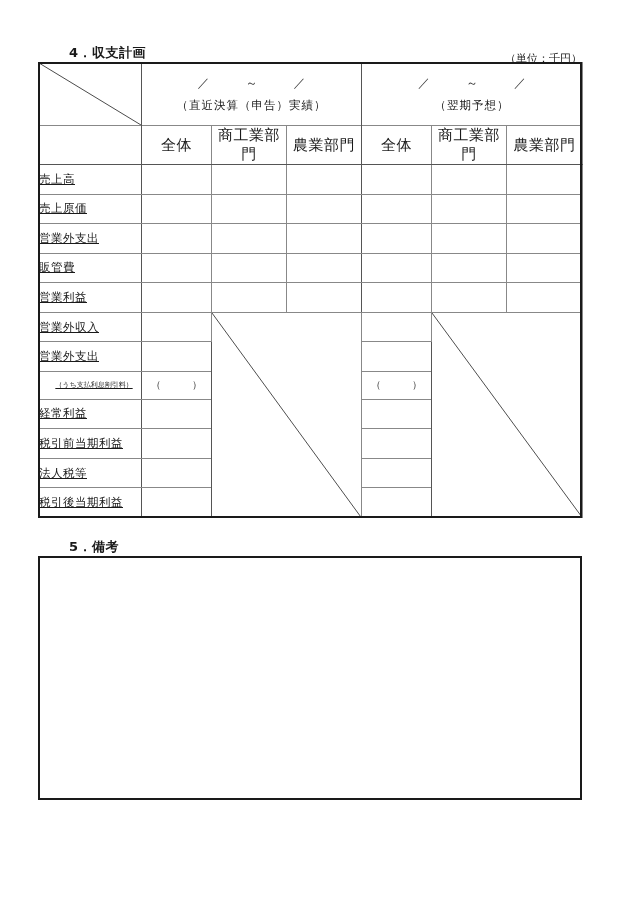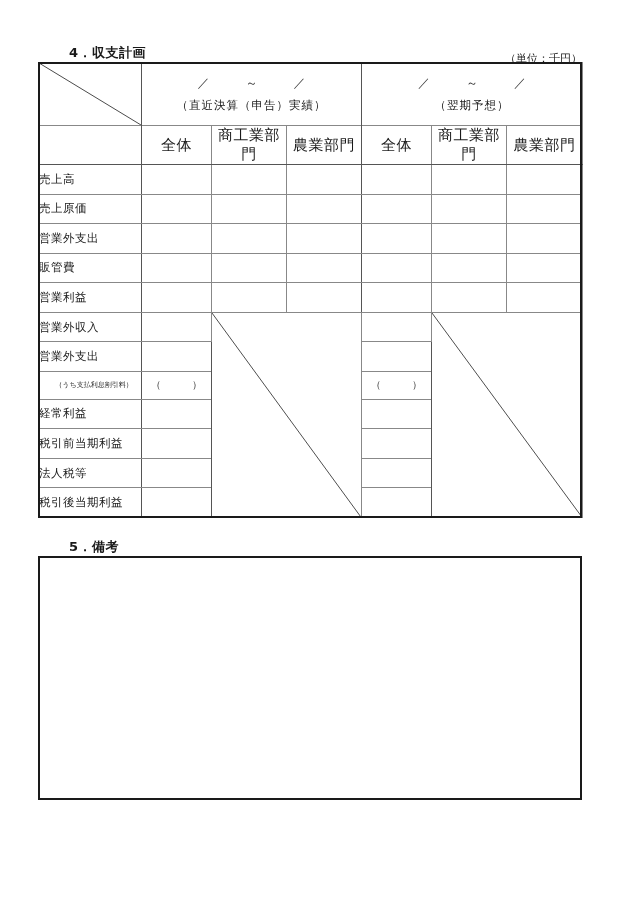--- a/index.html
+++ b/index.html
@@ -127,20 +127,21 @@
   
   td.row-label {
     text-align: left;
     padding-left: 9px;
     font-size: 11.5px;
     letter-spacing: 0.5px;
     border-right: 1.5px solid #555 !important;
     border-top: 1px solid #8a8a8a;
     border-bottom: 1px solid #8a8a8a;
     white-space: nowrap;
+    text-decoration: underline;
   }
   td.row-label.tiny {
     font-size: 7px;
     letter-spacing: 0;
     text-align: center;
     padding-left: 8px;
   }
   td.val {
     border-left: 1px dashed #8a8a8a;
     border-right: 1px dashed #8a8a8a;

